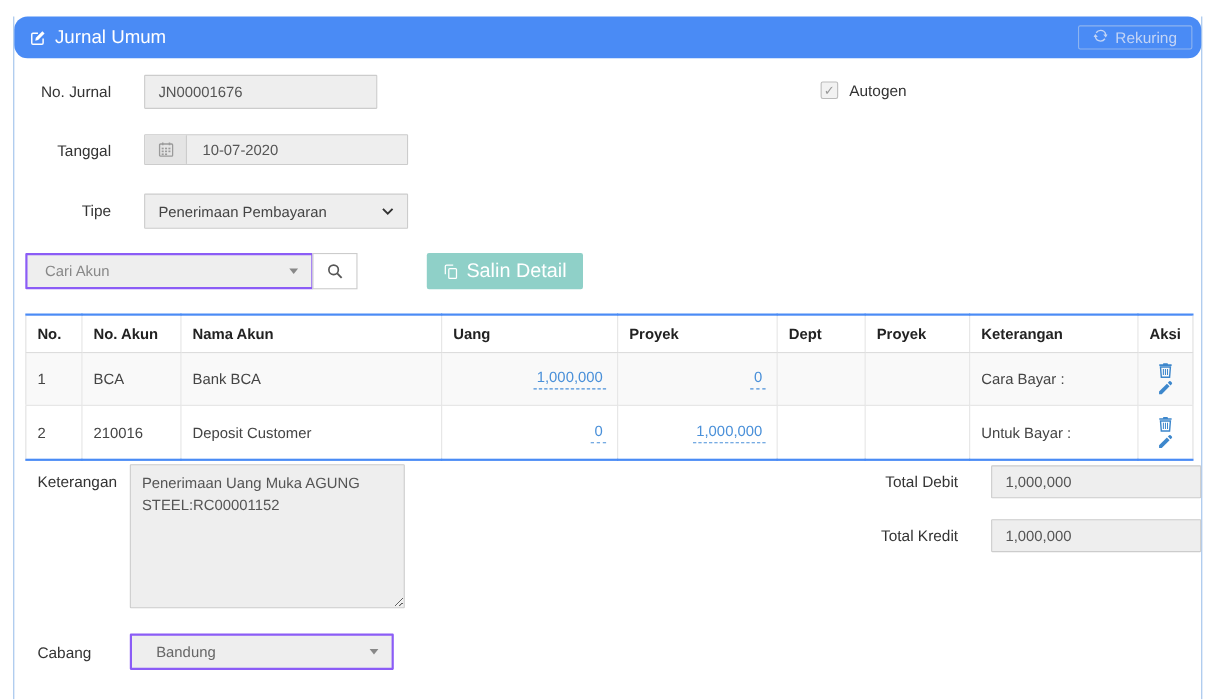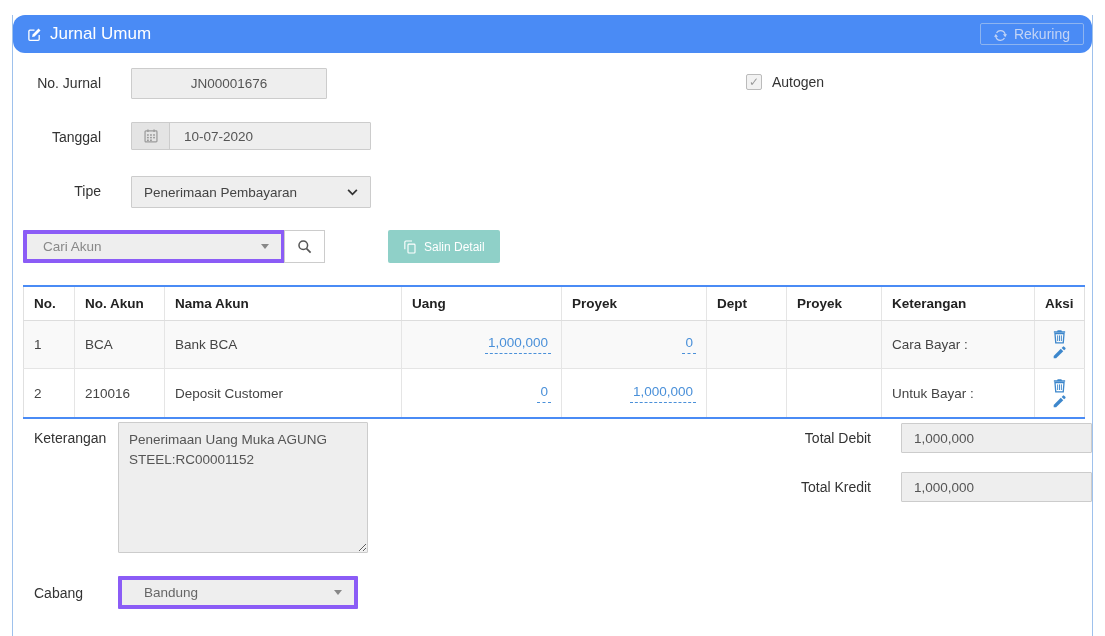--- a/index.html
+++ b/index.html
@@ -7,62 +7,62 @@
   body { font-family:"Liberation Sans","DejaVu Sans",sans-serif; color:#333; }
   #app { position:relative; width:1105px; height:636px; background:#fff; overflow:hidden; }
 
   .panel { position:absolute; left:12px; top:15px; width:1081px; height:621px;
            border-left:1px solid #9ec1ec; border-right:1px solid #9ec1ec; background:#fff; }
 
   
   .panel-header { position:absolute; left:0; top:0; right:0; height:38px; background:#4a8bf5;
                   display:flex; align-items:center; padding:0 8px 0 14px;border-radius:12px; }
   .panel-title { color:#fff; font-size:17px; display:flex; align-items:center; gap:8px; }
-  .btn-rekuring { margin-left:auto; display:flex; align-items:flex-end; gap:7px;
+  .btn-rekuring { margin-left:auto; display:flex; align-items:flex-start; gap:7px;
                   border:1px solid #8db4f0; background:transparent; color:#c3d4f5;
                   font-size:14px; padding:2px 13px; border-radius:2px; cursor:pointer;
                   font-family:inherit; }
 
   
   .frm-label { position:absolute; width:88px; text-align:right; font-size:14px; color:#333; }
   .inp { background:#eee; border:1px solid #ccc; color:#555; font-size:13.5px;
          font-family:inherit; border-radius:1px; }
-  .text-input { position:absolute; left:118px; width:196px; height:31px; padding:0 12px;text-align:center; }
+  .text-input { position:absolute; left:118px; width:212px; height:31px; padding:0 12px; }
 
   .input-group { position:absolute; left:118px; width:240px; height:28px; display:flex;
                  border:1px solid #ccc; border-radius:1px; background:#eee; }
   .input-addon { width:38px; background:#e4e4e4; border-right:1px solid #ccc;
                  display:flex; align-items:center; justify-content:center; }
   .input-group .date-text { flex:1; display:flex; align-items:center; padding-left:14px;
                             color:#555; font-size:13.5px; }
 
   .select-box { position:absolute; left:118px; width:240px; height:32px; background:#eee;
                 border:1px solid #ccc; display:flex; align-items:center; padding:15px 12px;
                 color:#444; font-size:13.5px; cursor:pointer; border-radius:1px; }
   .select-box .chev { margin-left:auto; }
 
-  .select2 { background:#eee; border:4px solid #8b5cf6; display:flex; align-items:center;
+  .select2 { background:#eee; border:2px solid #8b5cf6; display:flex; align-items:center;
              color:#888; font-size:13.5px; cursor:pointer; border-radius:1px; }
   .s2-arrow { margin-left:auto; width:0; height:0; border-left:4px solid transparent;
               border-right:4px solid transparent; border-top:5px solid #888; }
 
   
   .checkbox { display:inline-flex; width:16px; height:16px; background:#f2f2f2;
               border:1px solid #bbb; border-radius:2px; align-items:center; justify-content:center;
               color:#9a9a9a; font-size:12px; font-weight:bold; line-height:1; }
   .autogen-wrap { position:absolute; left:733px; top:59px; display:flex; align-items:center; gap:10px;
                   font-size:14px; color:#333; }
 
   
   .cari-select { position:absolute; left:10px; top:215px; width:262px; height:33px; padding:0 12px 0 16px; }
   .btn-search { position:absolute; left:271px; top:215px; width:41px; height:33px; background:#fff;
                 border:1px solid #ccc; display:flex; align-items:center; justify-content:center;
                 cursor:pointer; }
   .btn-salin { position:absolute; left:375px; top:215px; height:33px; padding:0 15px;
-               background:#8fd0c8; color:#fff; border:none; border-radius:2px; font-size:12px;
+               background:#8fd0c8; color:#fff; border:none; border-radius:2px; font-size:18px;
                font-family:inherit; display:flex; align-items:center; gap:7px; cursor:pointer; }
 
   
   .jtable { position:absolute; left:10px; top:270px; width:1061px; border-collapse:collapse;
             border-top:2px solid #4a8bf5; border-bottom:2px solid #4a8bf5;
             border-left:1px solid #e0e0e0; border-right:1px solid #e0e0e0; table-layout:fixed; }
   .jtable th { font-size:13.5px; font-weight:bold; color:#222; text-align:left;
                padding:8px 10px; height:34px; border-right:1px solid #e5e5e5;
                border-bottom:1px solid #ddd; background:#fff; }
   .jtable td { font-size:13.5px; color:#444; padding:8px 10px; height:39px;

